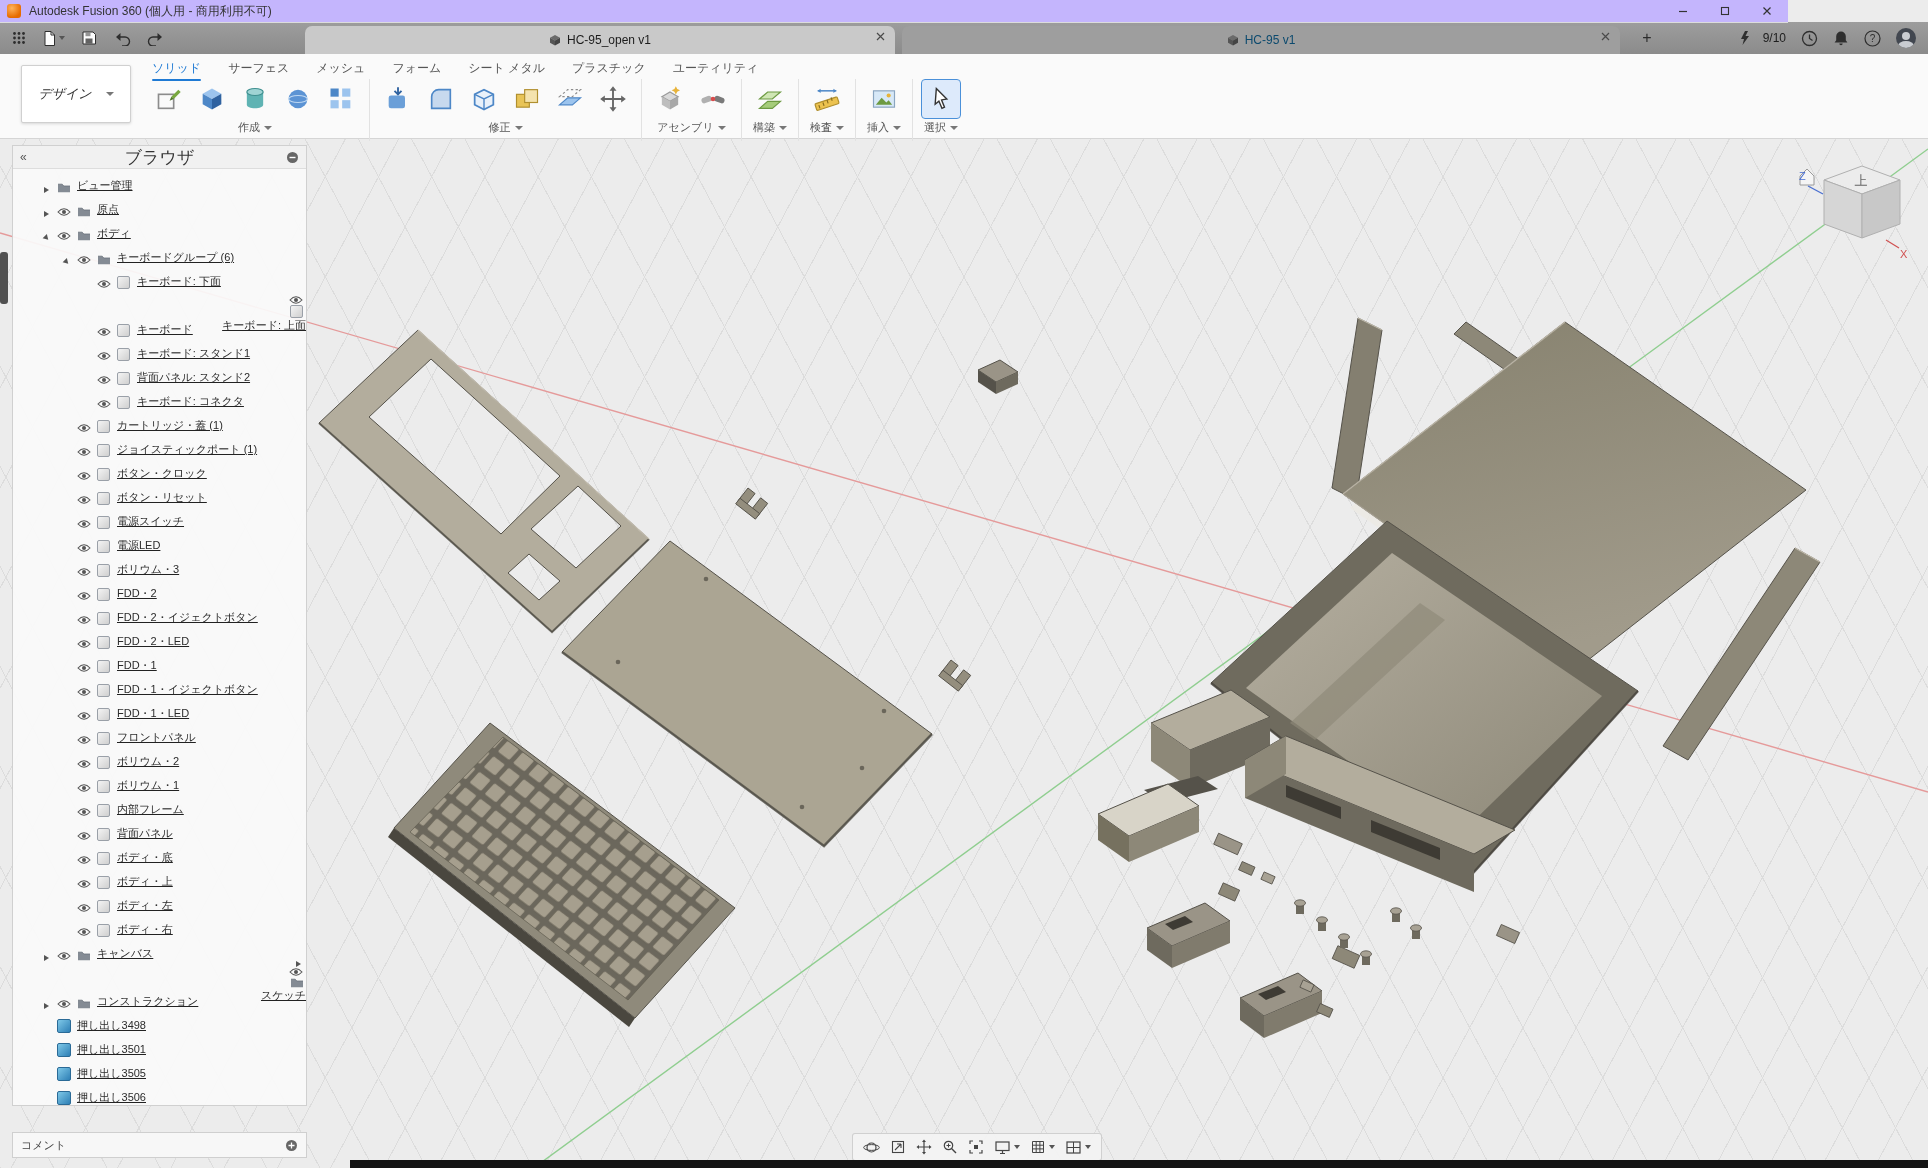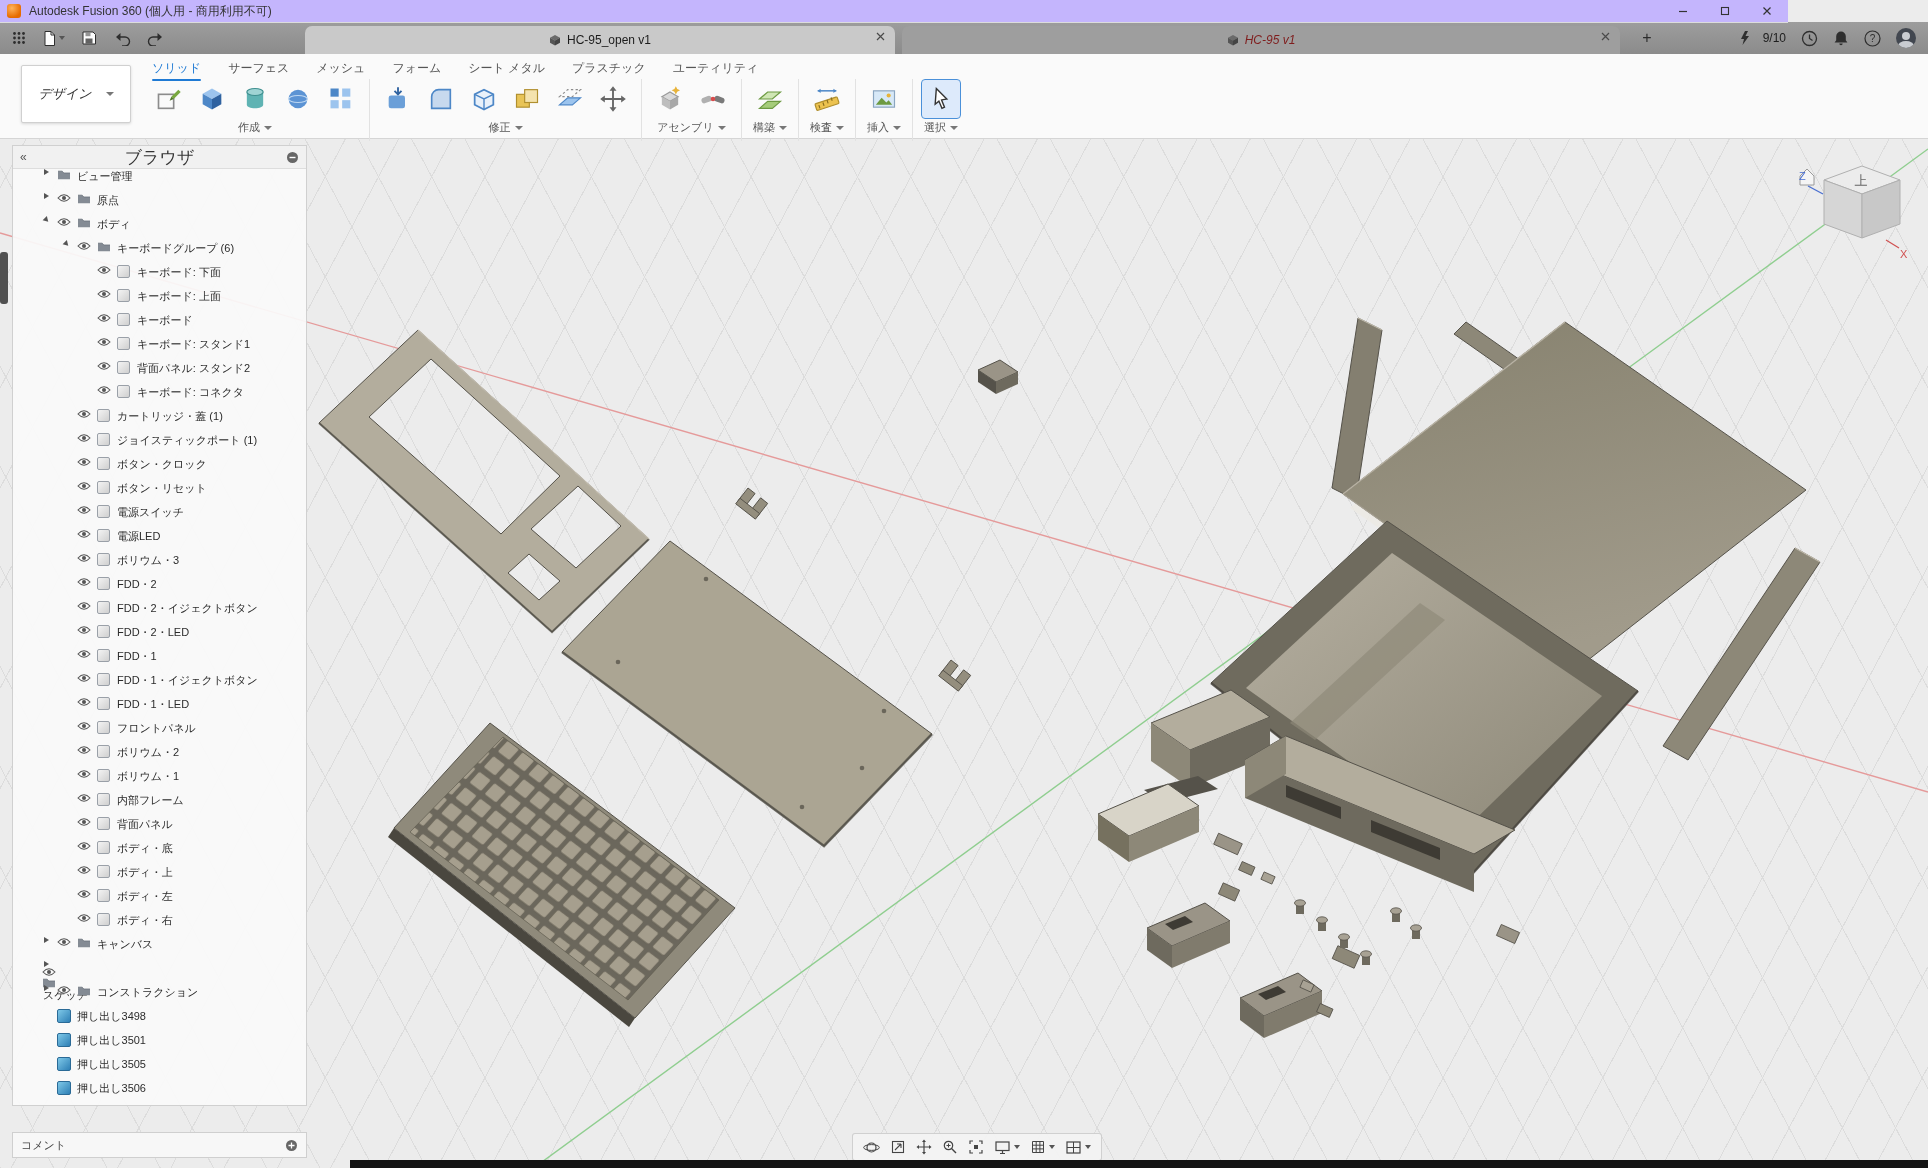--- a/index.html
+++ b/index.html
@@ -19,21 +19,21 @@
   .win-btn{width:42px;height:100%;display:flex;align-items:center;justify-content:center;}
   
   .tabbar{position:absolute;left:0;top:22px;width:1928px;height:32px;
     background:linear-gradient(#9d9d9d,#8b8b8b);display:flex;align-items:center;z-index:39;}
   .tb-icons{display:flex;align-items:center;gap:16px;padding-left:12px;}
   .tb-icon{display:flex;align-items:center;gap:2px;}
   .doc-tab{height:28px;margin-top:4px;border-radius:7px 7px 0 0;display:flex;align-items:center;
     justify-content:center;position:relative;font-size:12px;}
   .doc-tab .tab-close{position:absolute;right:10px;top:6px;}
   .doc-tab.active{width:590px;margin-left:140px;background:#c9c9c9;color:#1c1c1c;}
-  .doc-tab.inactive{width:718px;margin-left:7px;background:#9e9e9e;color:#7f1d1d;font-style:italic;}
+  .doc-tab.inactive{width:718px;margin-left:7px;background:#9e9e9e;color:#0c4a6e;}
   .tab-label{margin-left:6px;}
   .new-tab{margin-left:16px;font-size:16px;color:#2c2c2c;width:22px;height:22px;
     display:flex;align-items:center;justify-content:center;}
   .tb-right{margin-left:auto;display:flex;align-items:center;gap:15px;padding-right:12px;}
   .job-badge{display:flex;align-items:center;gap:12px;font-size:12px;color:#1d1d1d;}
   .avatar{width:20px;height:20px;border-radius:50%;background:#424750;overflow:hidden;position:relative;}
   .avatar::before{content:"";position:absolute;left:6px;top:4px;width:8px;height:8px;border-radius:50%;background:#c9ccd1;}
   .avatar::after{content:"";position:absolute;left:2px;top:13px;width:16px;height:10px;border-radius:50%;background:#c9ccd1;}
   
   .ribbon{position:absolute;left:0;top:54px;width:1928px;height:84px;background:#fafafa;
@@ -65,21 +65,21 @@
   .f-tan{fill:var(--part-tan,#b3ad9d);}
   .s-edge{stroke:var(--part-edge,#55524a);stroke-width:1;}
   
   .browser-panel{position:absolute;left:12px;top:7px;width:293px;background:rgba(250,250,250,.93);
     border:1px solid rgba(175,175,175,.55);font-size:11px;z-index:20;}
   .bheader{height:22px;display:flex;align-items:center;padding:0 7px;position:relative;
     background:rgba(240,240,240,.95);border-bottom:1px solid #ddd;color:#444;}
   .bheader .btitle{position:absolute;left:0;right:0;text-align:center;font-size:17px;color:#333;}
   .collapse-ic{font-size:12px;color:#555;z-index:1;}
   .circle-ic{margin-left:auto;z-index:1;display:flex;}
-  .tree-row{height:24px;display:flex;align-items:flex-start;white-space:nowrap;}
+  .tree-row{height:24px;display:flex;align-items:flex-end;white-space:nowrap;text-decoration:underline;}
   .exp{width:15px;display:flex;justify-content:center;align-items:center;flex:0 0 auto;}
   .tri{width:0;height:0;border-left:5px solid #555;border-top:3.5px solid transparent;border-bottom:3.5px solid transparent;}
   .tri.open{transform:rotate(45deg);}
   .eye{width:20px;display:flex;justify-content:center;align-items:center;flex:0 0 auto;}
   .ticon2{width:19px;display:flex;justify-content:center;align-items:center;flex:0 0 auto;}
   .chip-body{width:11px;height:11px;border-radius:2px;border:1px solid #9aa0a8;
     background:linear-gradient(135deg,#f4f4f4,#cfcfcf);}
   .chip-feature{width:12px;height:12px;border-radius:2px;border:1px solid #2a6a96;
     background:linear-gradient(135deg,#7ec8e8,#2e7fb5);}
   .tlabel{margin-left:4px;color:#2b2b2b;}
@@ -720,21 +720,21 @@
             </svg>
           </span>
 
           <span class="ticon2">
             <span class="chip-body"></span>
           </span>
 
           <span class="tlabel">キーボード: 下面</span>
         </div>
 
-        <div class="tree-row" style="padding-left: 66px;">
+        <div class="tree-row" style="padding-left: 66px; flex-direction: column;">
           <span class="exp" style="visibility: hidden;">
             <span class="tri"></span>
           </span>
           <span class="eye">
             <svg width="14" height="10" viewBox="0 0 14 10">
               <path d="M1 5Q7 -1.5 13 5 Q7 11.5 1 5Z" fill="none" stroke="#555" stroke-width="1.1"></path>
               <circle cx="7" cy="5" r="2" fill="#555"></circle>
             </svg>
           </span>
 

